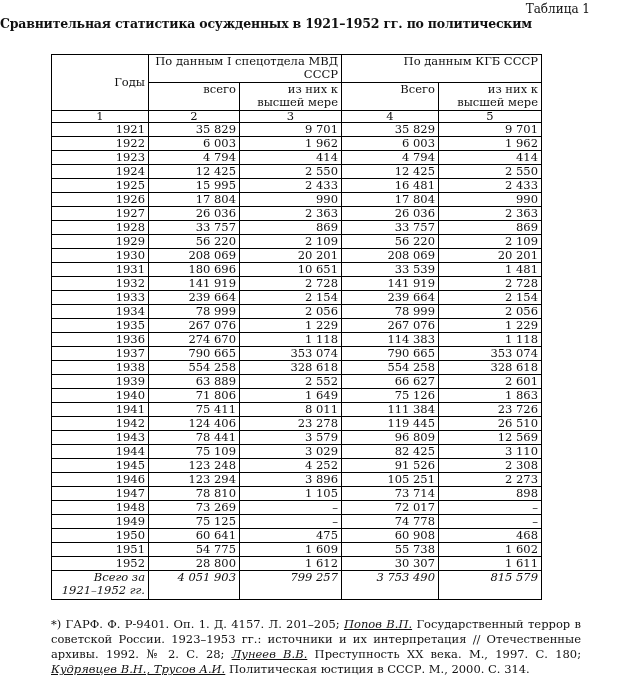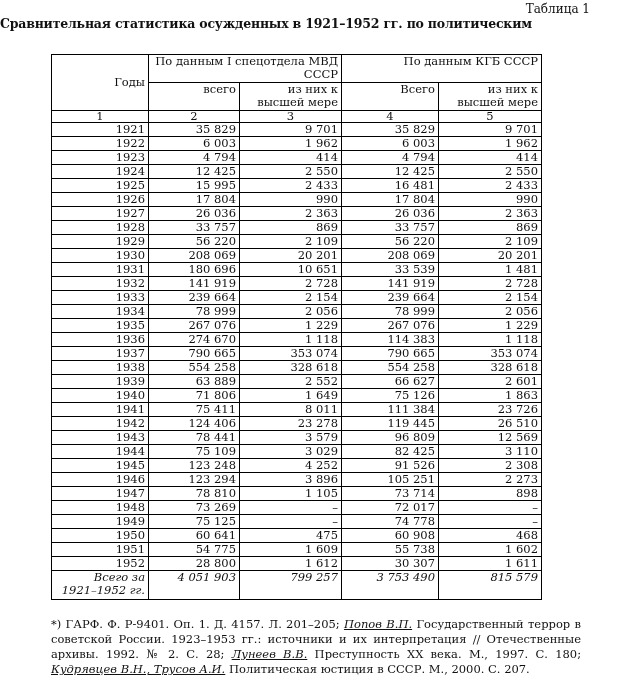--- a/index.html
+++ b/index.html
@@ -286,14 +286,14 @@
       </td>
       <td class="num">4 051 903</td>
       <td class="num">799 257</td>
       <td class="num">3 753 490</td>
       <td class="num">815 579</td>
     </tr>
   </tbody>
 </table>
 
 <div class="footnote">
-  <span>*) ГАРФ. Ф. Р-9401. Оп. 1. Д. 4157. Л. 201–205; </span><i>Попов В.П.</i><span> Государственный террор в советской России. 1923–1953 гг.: источники и их интерпретация // Отечественные архивы. 1992. № 2. С. 28; </span><i>Лунеев В.В.</i><span> Преступность XX века. М., 1997. С. 180; </span><i>Кудрявцев В.Н., Трусов А.И.</i><span> Политическая юстиция в СССР. М., 2000. С. 207.</span>
+  <span>*) ГАРФ. Ф. Р-9401. Оп. 1. Д. 4157. Л. 201–205; </span><i>Попов В.П.</i><span> Государственный террор в советской России. 1923–1953 гг.: источники и их интерпретация // Отечественные архивы. 1992. № 2. С. 28; </span><i>Лунеев В.В.</i><span> Преступность XX века. М., 1997. С. 180; </span><i>Кудрявцев В.Н., Трусов А.И.</i><span> Политическая юстиция в СССР. М., 2000. С. 314.</span>
 </div>
 
 </body></html>

